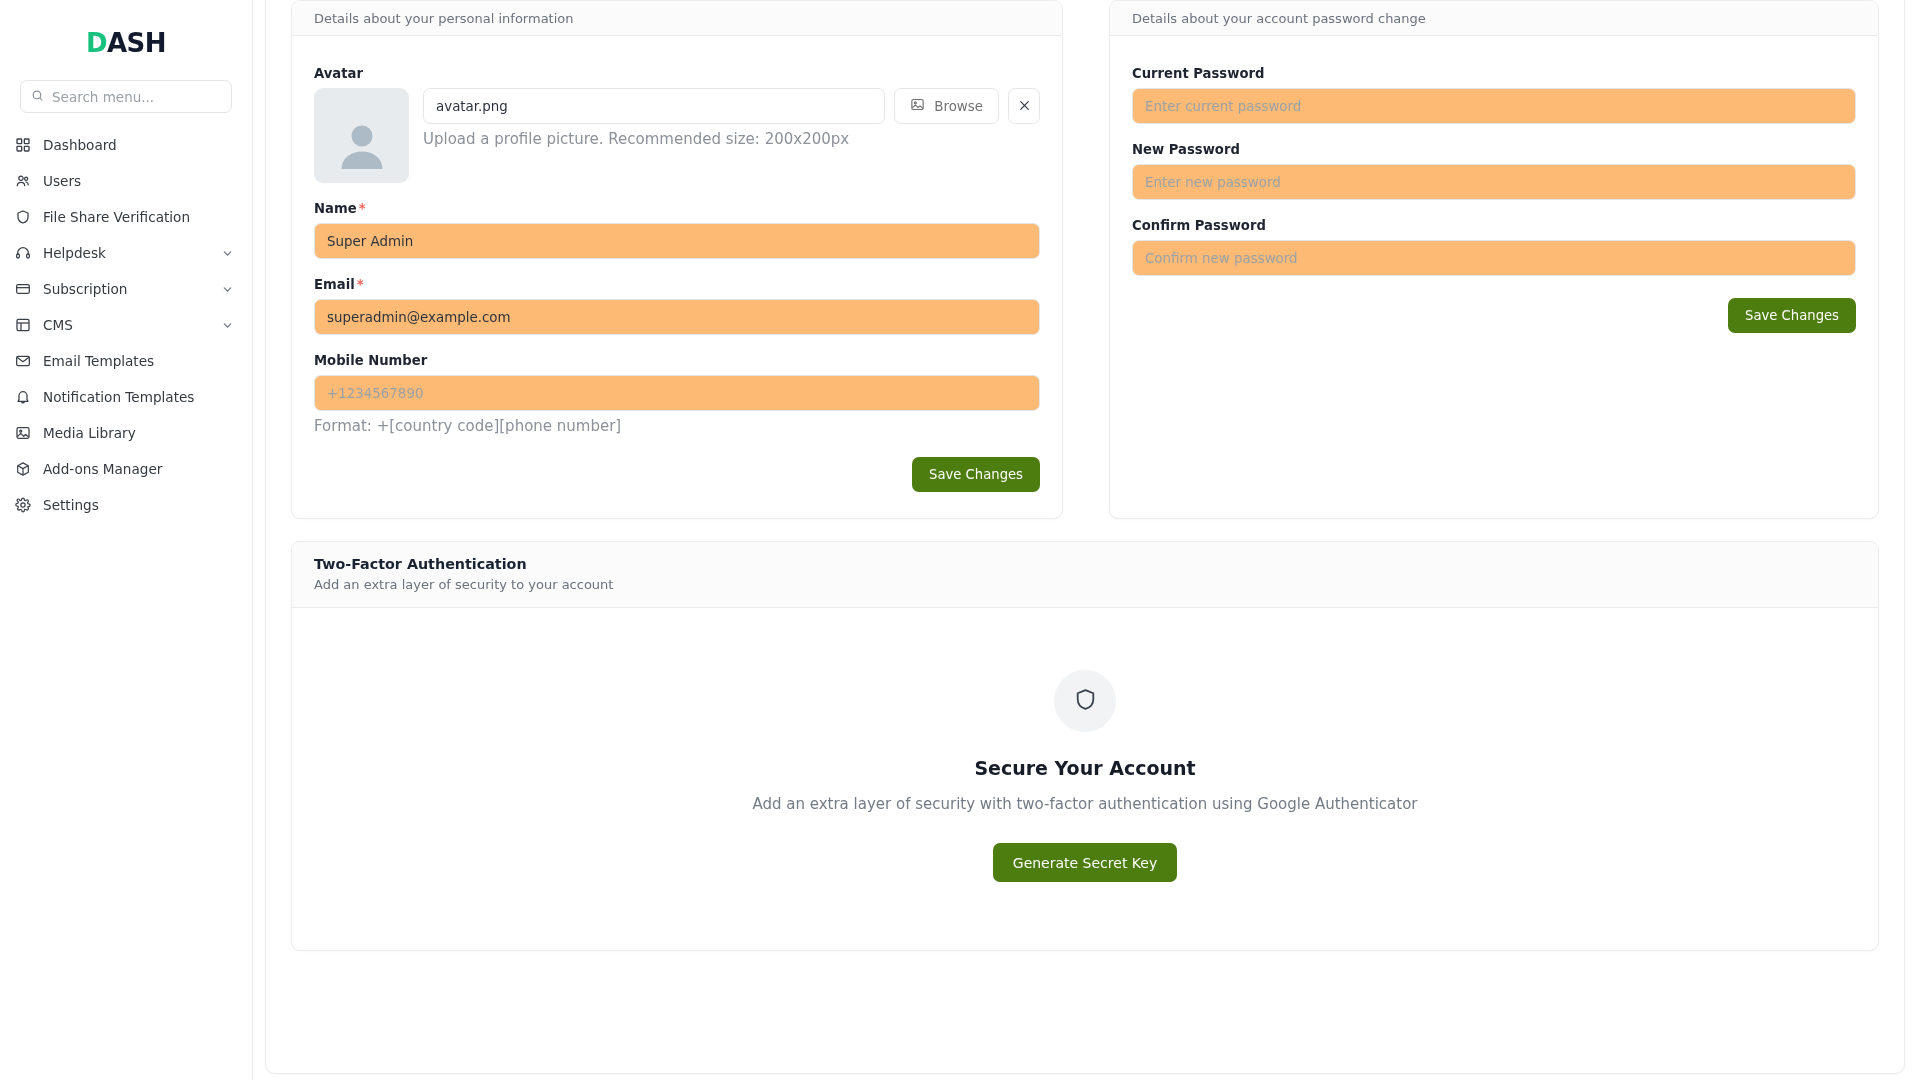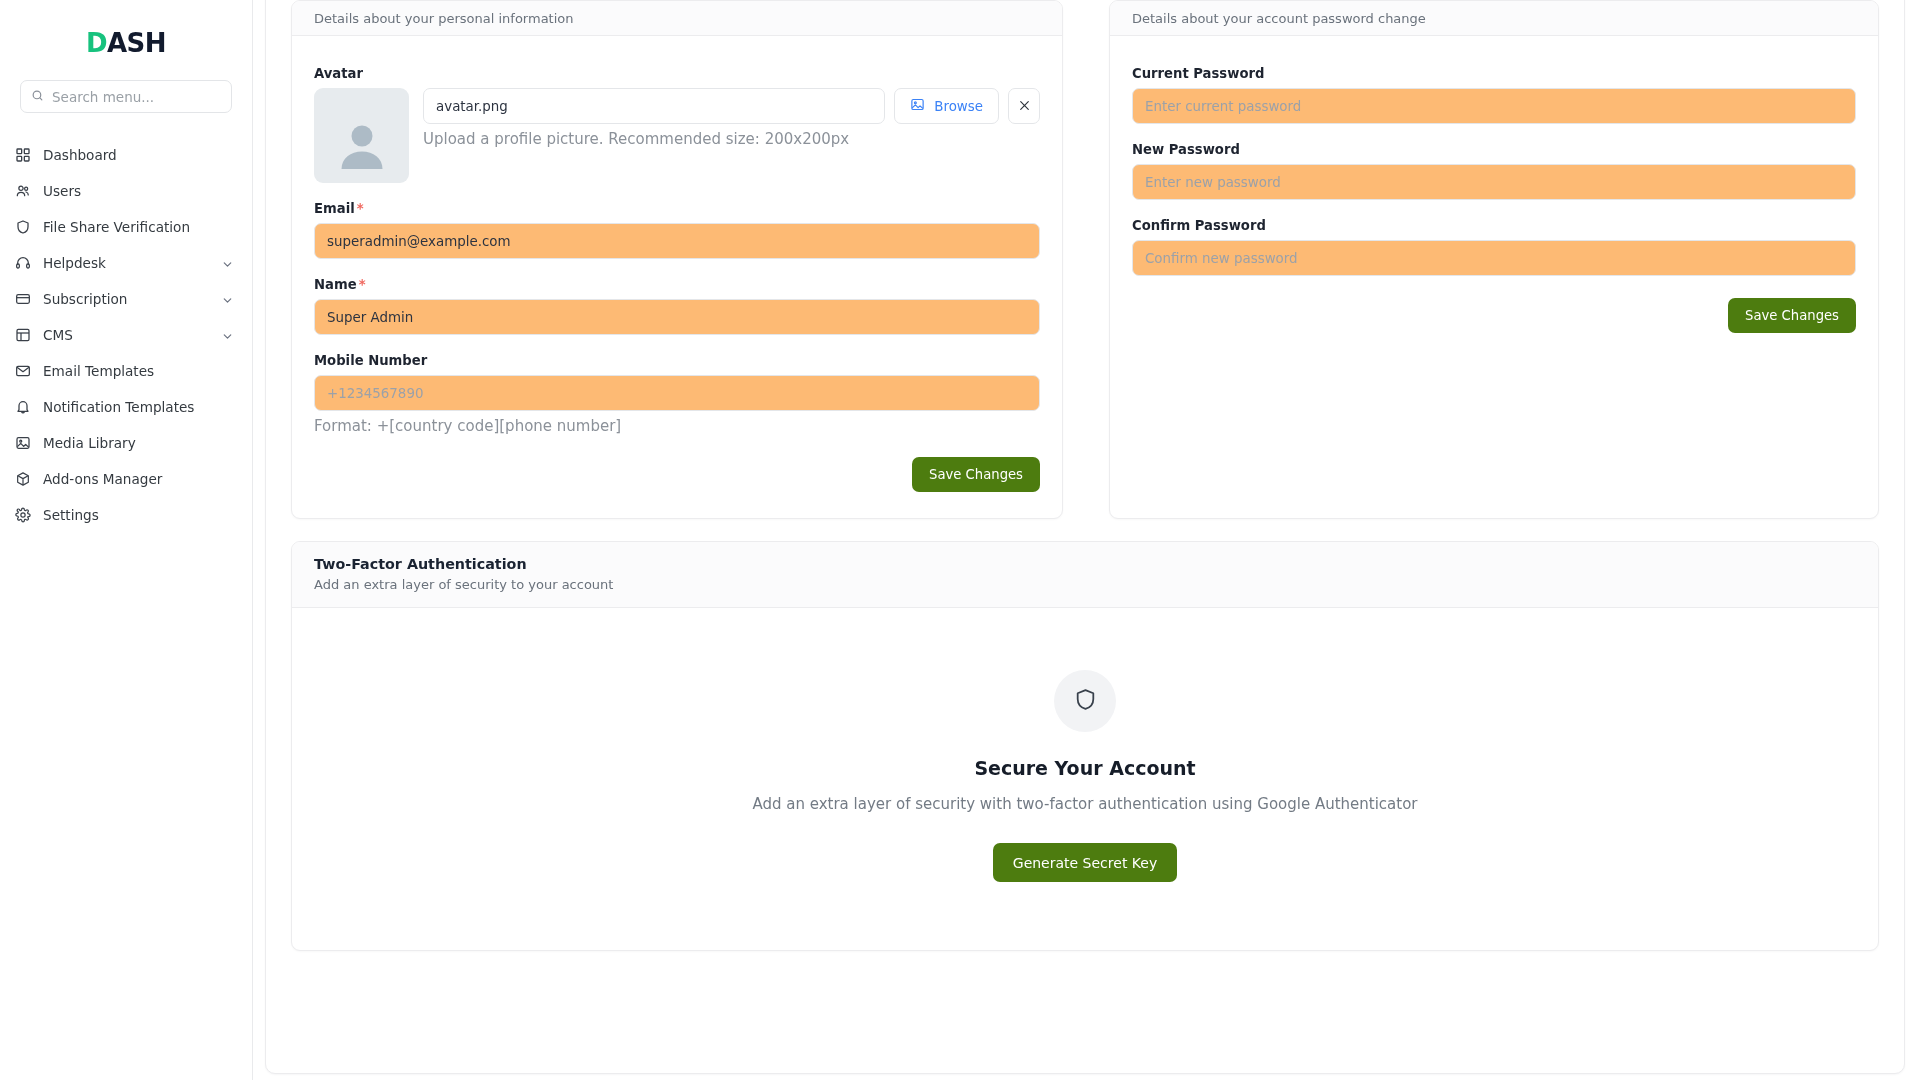--- a/index.html
+++ b/index.html
@@ -33,21 +33,21 @@
     padding: 0 10px;
     gap: 8px;
     background: #fff;
   }
   .search-box svg { flex:none; }
   .search-box .ph { color:#9aa0a6; font-size: 13.5px; }
 
   .nav { margin-top: 14px; }
   .nav-item {
     height: 36px;
-    display: flex; align-items: flex-end;
+    display: flex; align-items: center;
     padding: 0 18px 0 14px;
     gap: 12px;
     color: #343a40;
     font-size: 13.6px;
     cursor: pointer;
     position: relative;
   }
   .nav-item .ic { width: 17px; height:17px; flex:none; display:flex; align-items:center; justify-content:center; color:#3a4049; }
   .nav-item .lbl { flex: 1; white-space: nowrap; }
   .nav-item .chev { color:#6b7280; display:flex; align-items:center; }
@@ -130,21 +130,21 @@
   .file-name {
     flex: 1; height: 36px;
     border:1px solid #e4e6e9; border-radius:7px;
     display:flex; align-items:center; padding: 0 12px;
     font-size: 13.4px; color:#2c3340; background:#fff;
   }
   .btn-browse {
     height: 36px; padding: 0 15px;
     border:1px solid #e4e6e9; border-radius:7px;
     background:#fff; display:flex; align-items:center; gap:9px;
-    font-size: 13.4px; color:#3b82f6; cursor:pointer;
+    font-size: 13.4px; color:#737373; cursor:pointer;
     font-family: inherit;
   }
   .btn-x {
     width: 32px; height: 36px;
     border:1px solid #e4e6e9; border-radius:7px;
     background:#fff; display:flex; align-items:center; justify-content:center;
     cursor:pointer; color:#2d333b;
   }
 
   .btn-green {
@@ -367,27 +367,27 @@
                             <path d="M5 5l14 14M19 5L5 19"></path>
                           </svg></span>
                     </div>
                   </div>
                   <div class="hint">Upload a profile picture. Recommended size: 200x200px</div>
                 </div>
               </div>
             </div>
 
             <div class="field">
+              <span class="lab"><span>Name</span><span class="req">*</span></span>
+              <input class="inp" type="text" value="Super Admin" style="">
+            </div>
+
+            <div class="field">
               <span class="lab"><span>Email</span><span class="req">*</span></span>
               <input class="inp" type="text" value="superadmin@example.com" style="">
-            </div>
-
-            <div class="field">
-              <span class="lab"><span>Name</span><span class="req">*</span></span>
-              <input class="inp" type="text" value="Super Admin" style="">
             </div>
 
             <div class="field">
               <span class="lab">Mobile Number</span>
               <input class="inp" type="text" placeholder="+1234567890" style="">
               <div class="hint">Format: +[country code][phone number]</div>
             </div>
 
             <div class="right-align">
               <button class="btn-green">Save Changes</button>

